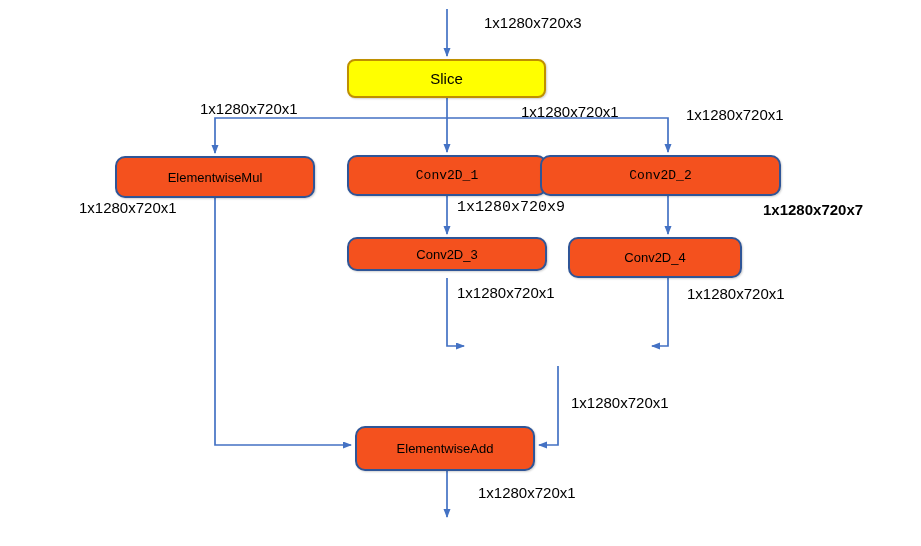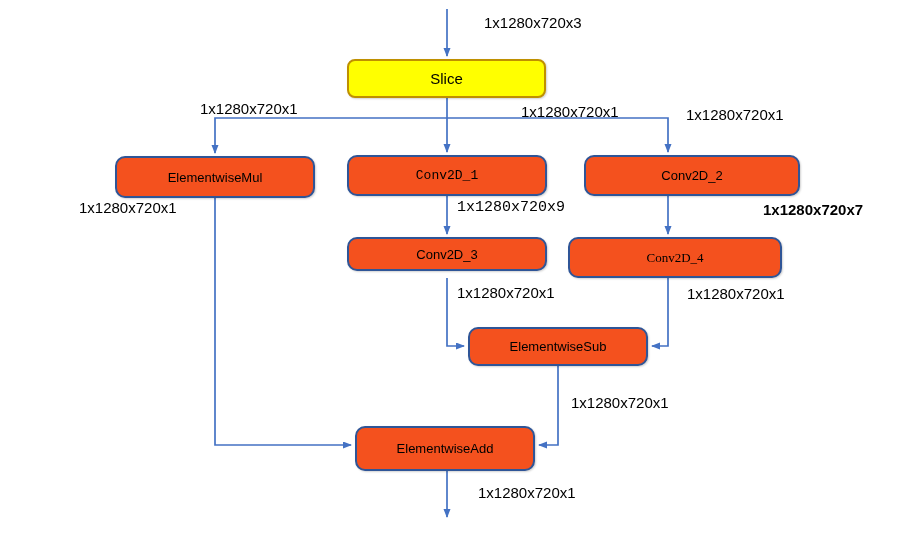--- a/index.html
+++ b/index.html
@@ -69,27 +69,26 @@
     <polyline points="215,198 215,445 351,445" marker-end="url(#arrow)"></polyline>
     <polyline points="447,465 447,517" marker-end="url(#arrow)"></polyline>
   </svg>
 
   <div class="node slice" style="left:347px;top:59px;width:199px;height:39px;">Slice</div>
 
   <div class="node" style="left:115px;top:156px;width:200px;height:42px;">ElementwiseMul</div>
 
   <div class="node" style="left:347px;top:155px;width:200px;height:41px;font-family:Liberation Mono, monospace;">Conv2D_1</div>
 
-  <div class="node" style="left:584px;top:155px;width:216px;height:41px;">Conv2D_2</div>
+  <div class="node" style="left:540px;top:155px;width:241px;height:41px;font-family:Liberation Mono, monospace;">Conv2D_2</div>
 
   <div class="node" style="left:347px;top:237px;width:200px;height:34px;">Conv2D_3</div>
 
-  <div class="node" style="left:568px;top:237px;width:214px;height:41px;font-family:Liberation Serif, serif;">Conv2D_4</div>
+  <div class="node" style="left:568px;top:237px;width:174px;height:41px;">Conv2D_4</div>
 
-  <div class="node" style="left:468px;top:327px;width:180px;height:39px;">ElementwiseSub</div>
 
   <div class="node" style="left:355px;top:426px;width:180px;height:45px;">ElementwiseAdd</div>
 
   <span class="tlabel" style="left:484px;top:14px;">1x1280x720x3</span>
   <span class="tlabel" style="left:200px;top:100px;">1x1280x720x1</span>
   <span class="tlabel" style="left:521px;top:103px;">1x1280x720x1</span>
   <span class="tlabel" style="left:686px;top:106px;">1x1280x720x1</span>
   <span class="tlabel" style="left:79px;top:199px;">1x1280x720x1</span>
   <span class="tlabel" style="left:457px;top:199px;font-family:Liberation Mono, monospace;">1x1280x720x9</span>
   <span class="tlabel" style="left:763px;top:201px;font-weight:bold;">1x1280x720x7</span>

